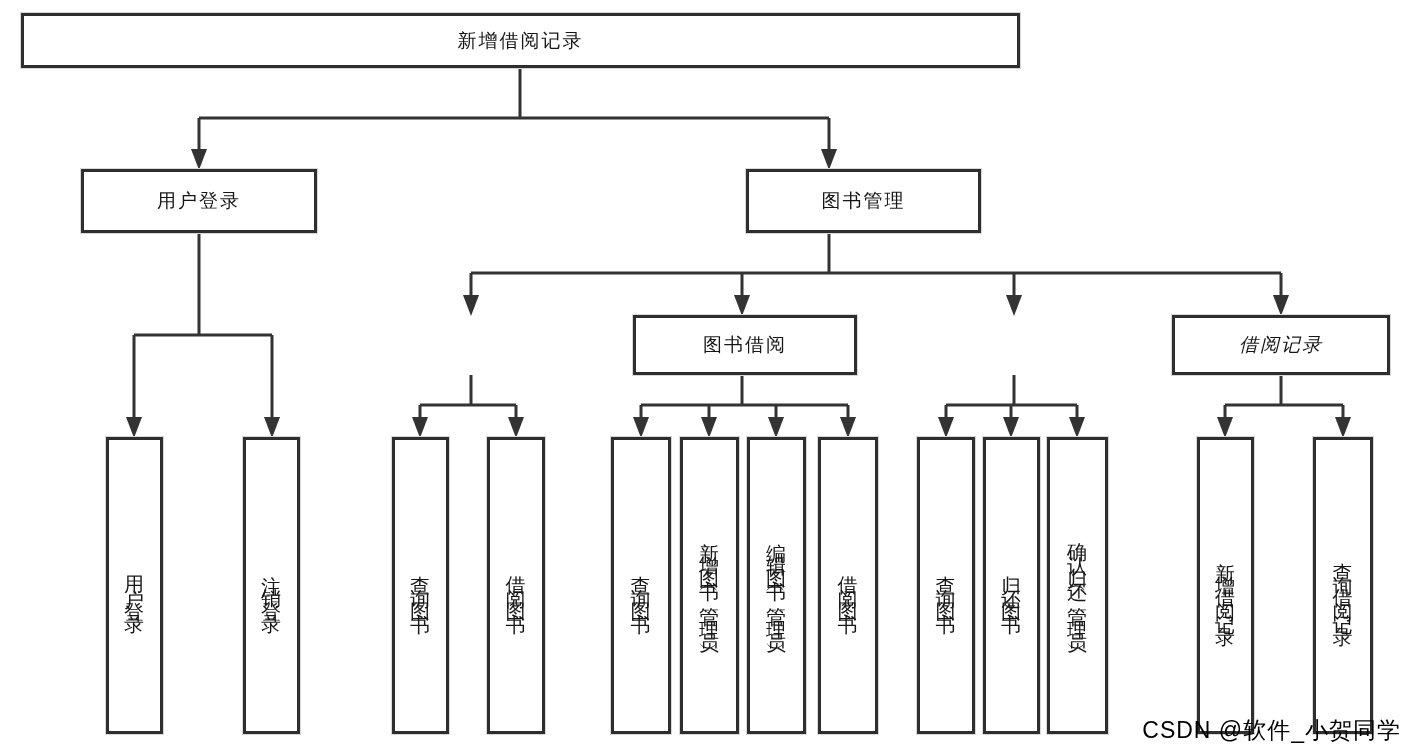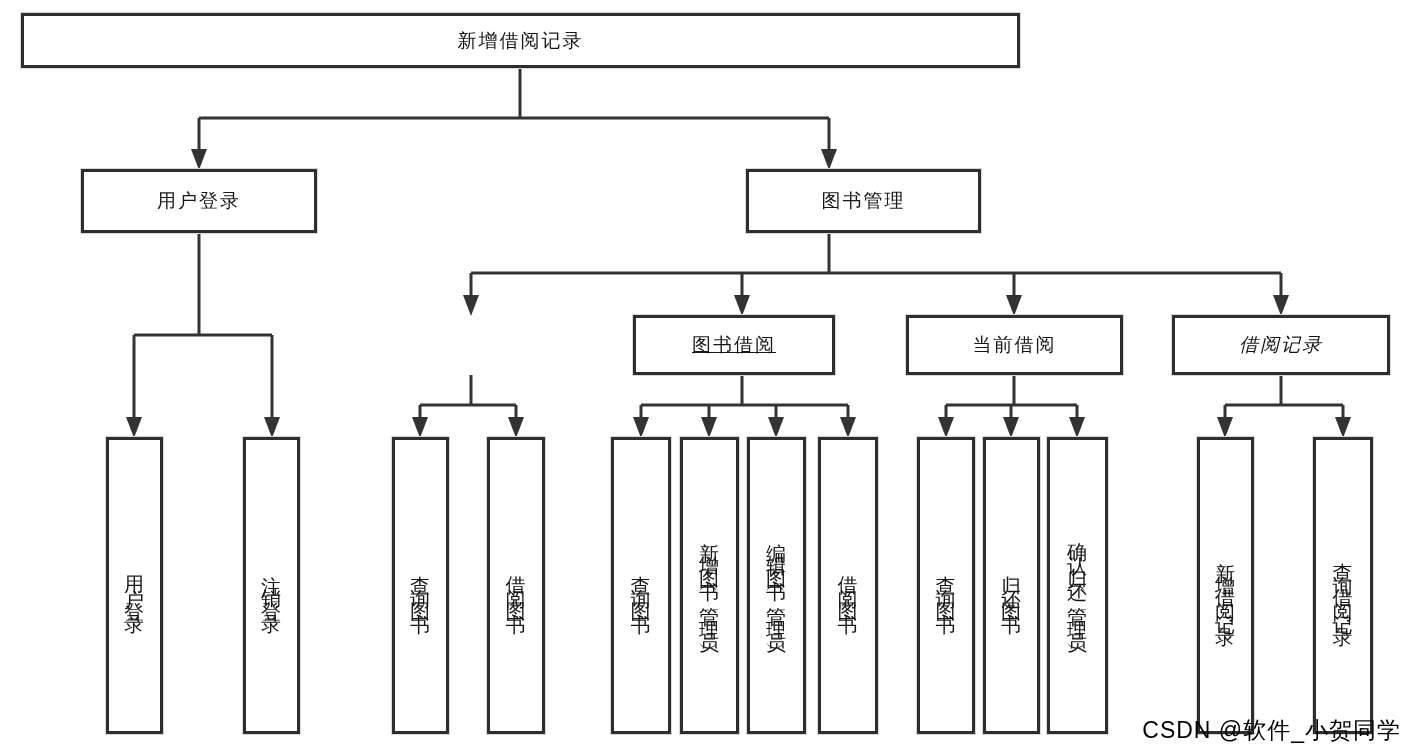--- a/index.html
+++ b/index.html
@@ -129,25 +129,22 @@
     <span>新增借阅记录</span>
   </div>
 
   <div class="node h" style="left:81px;top:169px;width:236px;height:64px;">
     <span>用户登录</span>
   </div>
   <div class="node h" style="left:712px;top:169px;width:235px;height:64px;margin-left:34px;">
     <span>图书管理</span>
   </div>
 
-  <div class="node h" style="left:633px;top:315px;width:202px;height:60px;text-decoration:underline;">
+  <div class="node h" style="left:633px;top:315px;width:224px;height:60px;">
     <span>图书借阅</span>
-  </div>
-  <div class="node h" style="left:906px;top:315px;width:217px;height:60px;">
-    <span>当前借阅</span>
   </div>
   <div class="node h" style="left:1172px;top:315px;width:218px;height:60px;font-style:italic;">
     <span>借阅记录</span>
   </div>
 
   <div class="node v" style="left:106px;top:437px;width:57px;height:297px;">
     <span>用户登录</span>
   </div>
   <div class="node v" style="left:243px;top:437px;width:57px;height:297px;">
     <span>注销登录</span>

